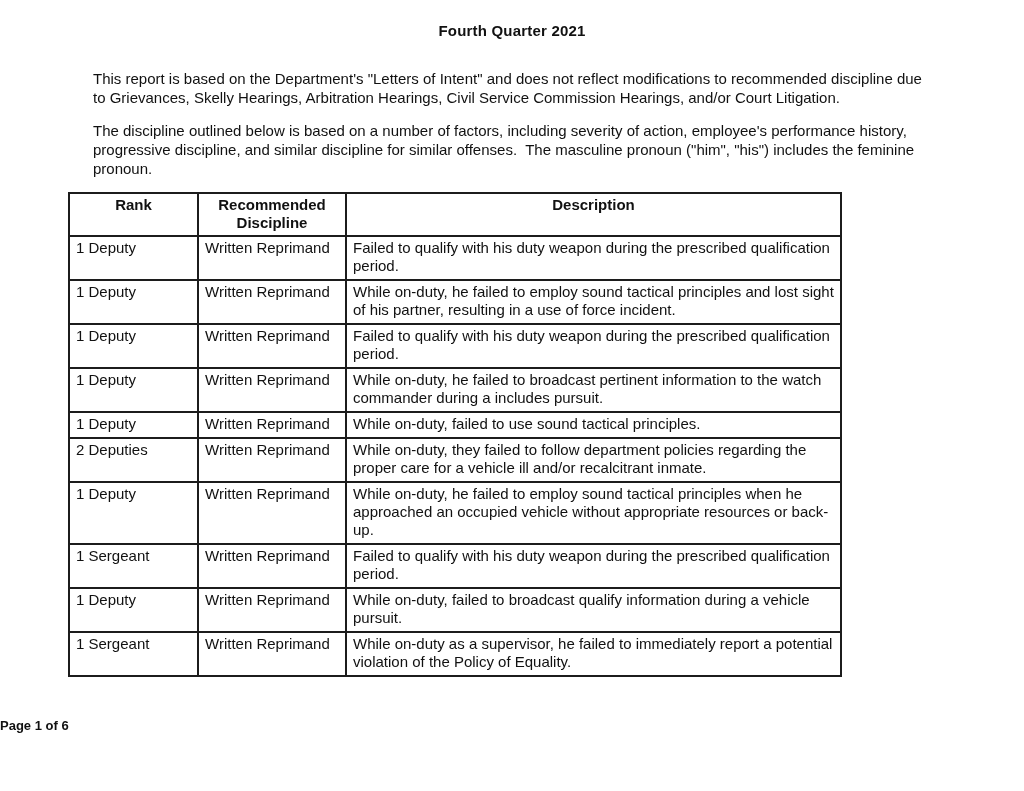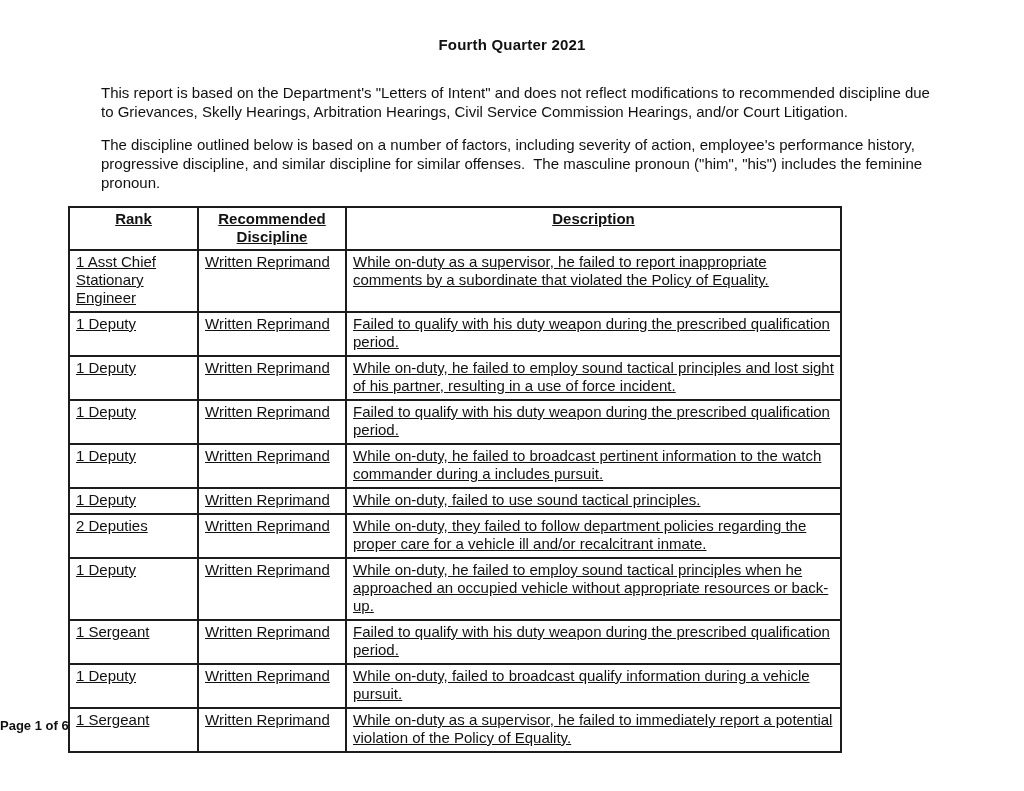--- a/index.html
+++ b/index.html
@@ -7,53 +7,51 @@
     width: 1024px;
     height: 791px;
     background: #ffffff;
     font-family: "Liberation Sans", "DejaVu Sans", sans-serif;
     color: #111111;
     overflow: hidden;
   }
   .page {
     width: 1024px;
     height: 791px;
-    padding-top: 36px;
+    padding-top: 22px;
     position: relative;
   }
   .doc-title {
     text-align: center;
     font-weight: bold;
     font-size: 15px;
     letter-spacing: 0.2px;
   }
   .paragraphs {
     margin: 30px 0 0 93px;
     width: 838px;
   }
   .paragraphs p {
     font-size: 15px;
     line-height: 19px;
     margin-bottom: 14px;
     white-space: pre-wrap;
-    margin-left: 8px;
   }
   table.discipline {
     border-collapse: collapse;
     margin: 7px 0 0 68px;
     width: 772px;
     table-layout: fixed;
   }
   table.discipline th,
   table.discipline td {
     border: 2px solid #1c1c1c;
     vertical-align: top;
     font-size: 15px;
     line-height: 18px;
-    text-decoration: underline;
   }
   table.discipline th {
     font-weight: bold;
     text-align: center;
     padding: 2px 6px 3px 6px;
   }
   table.discipline td {
     padding: 2px 4px 4px 6px;
   }
   col.c-rank { width: 129px; }
@@ -88,25 +86,20 @@
       <col class="c-desc">
     </colgroup>
     <thead>
       <tr>
         <th>Rank</th>
         <th>Recommended Discipline</th>
         <th>Description</th>
       </tr>
     </thead>
     <tbody id="rows">
-  <tr>
-    <td>1 Asst Chief Stationary Engineer</td>
-    <td>Written Reprimand</td>
-    <td>While on-duty as a supervisor, he failed to report inappropriate comments by a subordinate that violated the Policy of Equality.</td>
-  </tr>
 
   <tr>
     <td>1 Deputy</td>
     <td>Written Reprimand</td>
     <td>Failed to qualify with his duty weapon during the prescribed qualification period.</td>
   </tr>
 
   <tr>
     <td>1 Deputy</td>
     <td>Written Reprimand</td>

